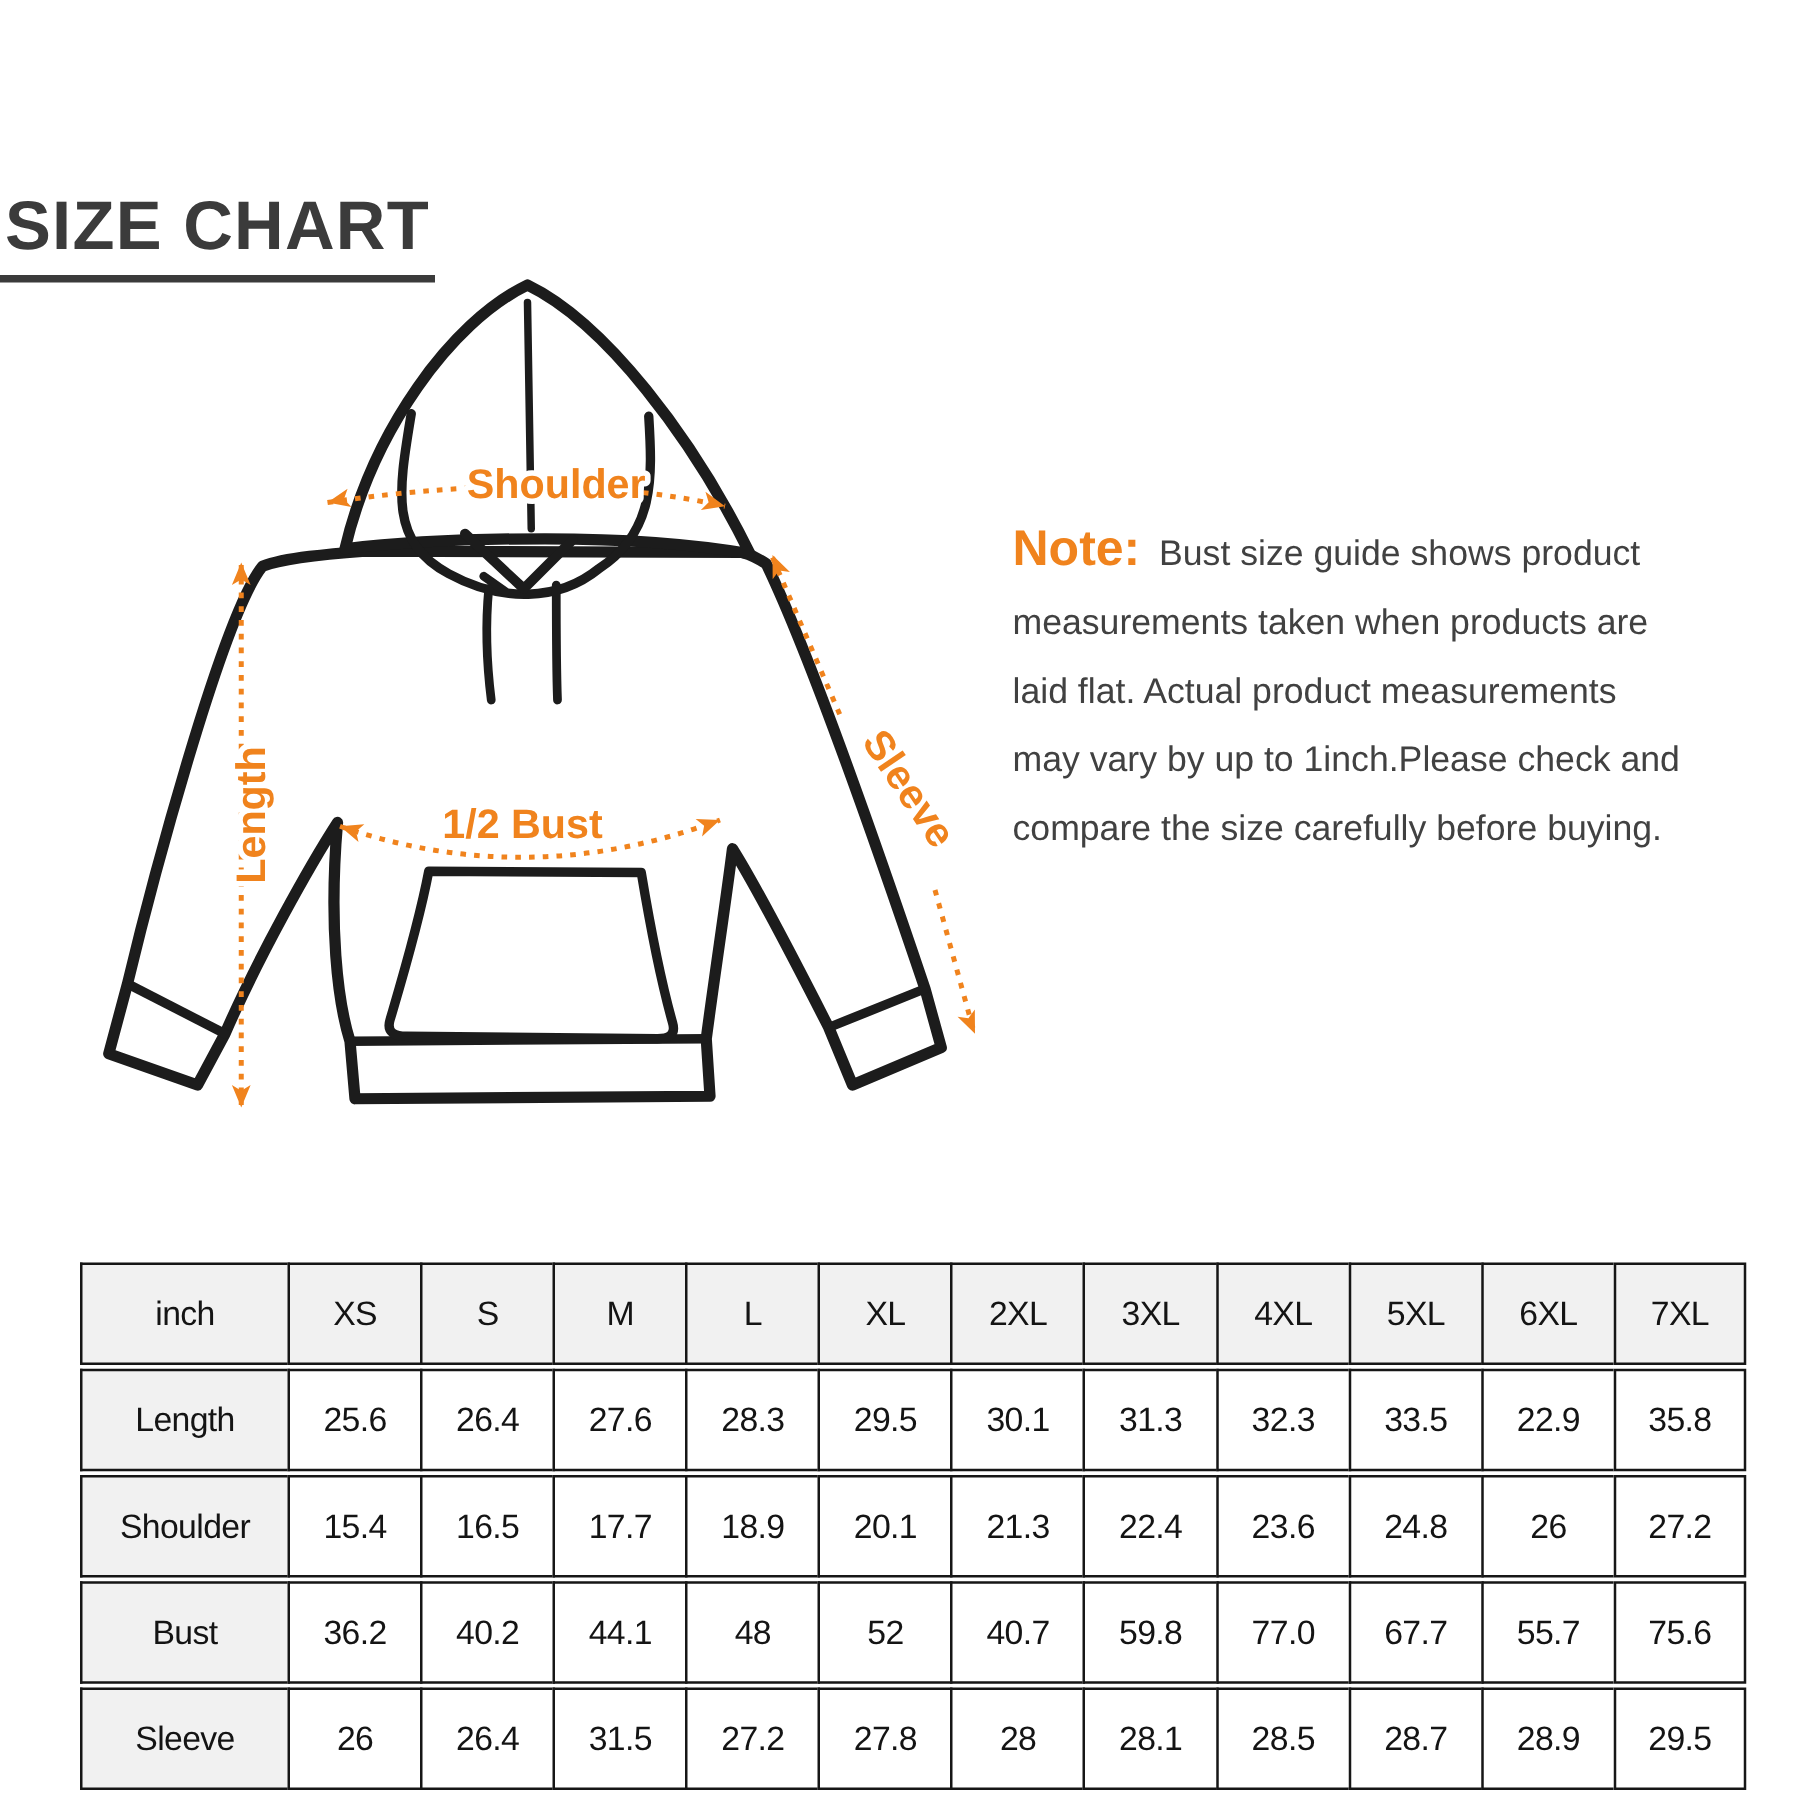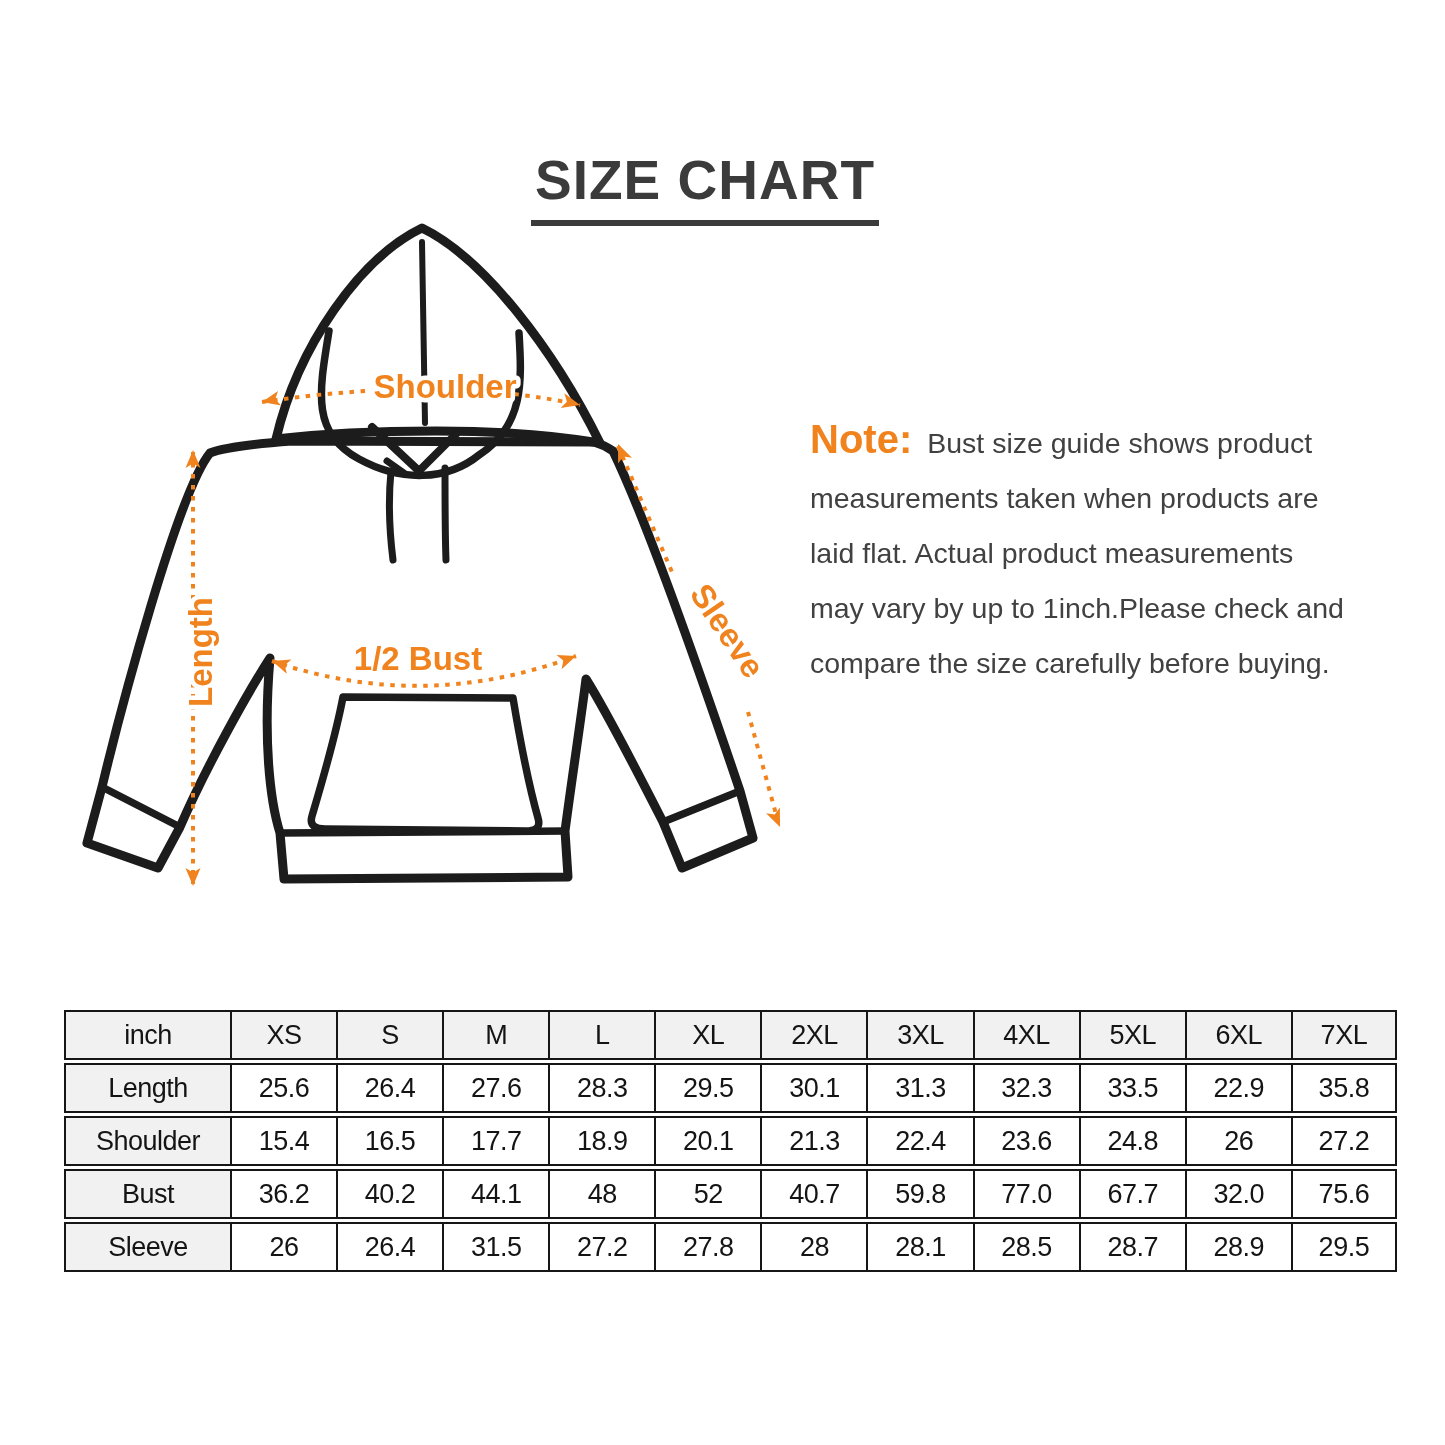--- a/index.html
+++ b/index.html
@@ -1,21 +1,21 @@
 <!DOCTYPE html>
 <html><head>
 <meta charset="utf-8">
 <style>
   html,body{margin:0;padding:0;}
   body{
     width:1445px;height:1445px;position:relative;background:#ffffff;
     font-family:"Liberation Sans", sans-serif;overflow:hidden;
   }
   
-  .title-wrap{position:absolute;top:148px;left:0;width:1410px;text-align:center;}
+  .title-wrap{position:absolute;top:148px;left:0;width:1410px;text-align:left;}
   .title{
     display:inline-block;font-size:55px;font-weight:bold;letter-spacing:1px;
     color:#3b3b3b;border-bottom:6px solid #3b3b3b;padding:0 4px 8px 4px;
   }
   
   .note{position:absolute;left:810px;top:412px;width:645px;}
   .note-line{font-size:28.5px;line-height:55px;color:#414141;white-space:nowrap;}
   .note-label{font-size:40px;font-weight:bold;color:#f0831d;margin-right:15px;}
   
   .diagram{position:absolute;left:60px;top:200px;width:760px;height:740px;}
@@ -31,21 +31,21 @@
   
   .size-table{
     position:absolute;left:64px;top:1007px;width:1333px;
     border-collapse:separate;border-spacing:0 3px;table-layout:fixed;
   }
   .size-table col.c-label{width:166px;}
   .size-table th,.size-table td{
     height:46px;text-align:center;vertical-align:middle;
     font-size:27px;font-weight:normal;color:#141414;letter-spacing:-0.5px;
     border-top:2.5px solid #161616;border-bottom:2.5px solid #161616;border-left:2.5px solid #161616;
-    background:#ffffff;padding:0;overflow:hidden;
+    background:#ffffff;padding:16px;overflow:hidden;
   }
   .size-table th:last-child,.size-table td:last-child{border-right:2.5px solid #161616;margin-top:36px;}
   .size-table .hdr,.size-table .rowlabel{background:#f1f1f1;}
 </style>
 </head>
 <body>
 
 <div class="title-wrap">
   <span class="title">SIZE CHART</span>
 </div>
@@ -161,21 +161,21 @@
     <td class="rowlabel">Bust</td>
     <td>36.2</td>
     <td>40.2</td>
     <td>44.1</td>
     <td>48</td>
     <td>52</td>
     <td>40.7</td>
     <td>59.8</td>
     <td>77.0</td>
     <td>67.7</td>
-    <td>32.0</td>
+    <td>55.7</td>
     <td>75.6</td>
   </tr>
   <tr>
     <td class="rowlabel">Sleeve</td>
     <td>26</td>
     <td>26.4</td>
     <td>31.5</td>
     <td>27.2</td>
     <td>27.8</td>
     <td>28</td>

